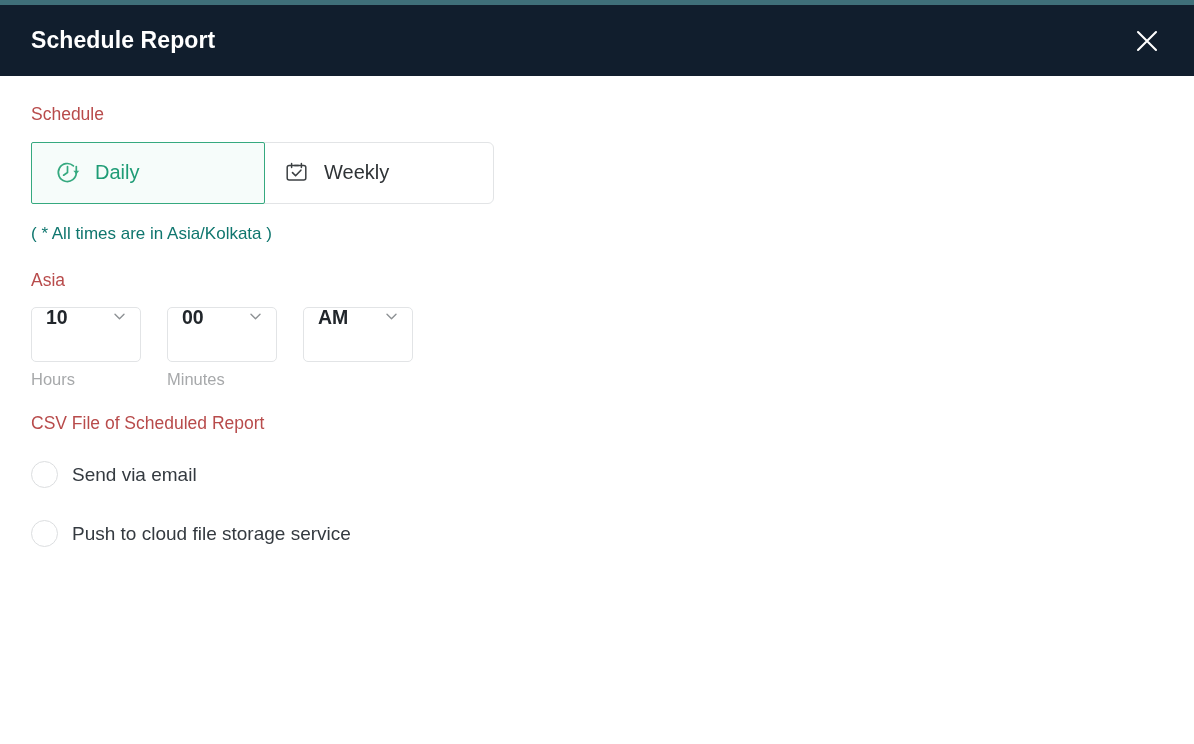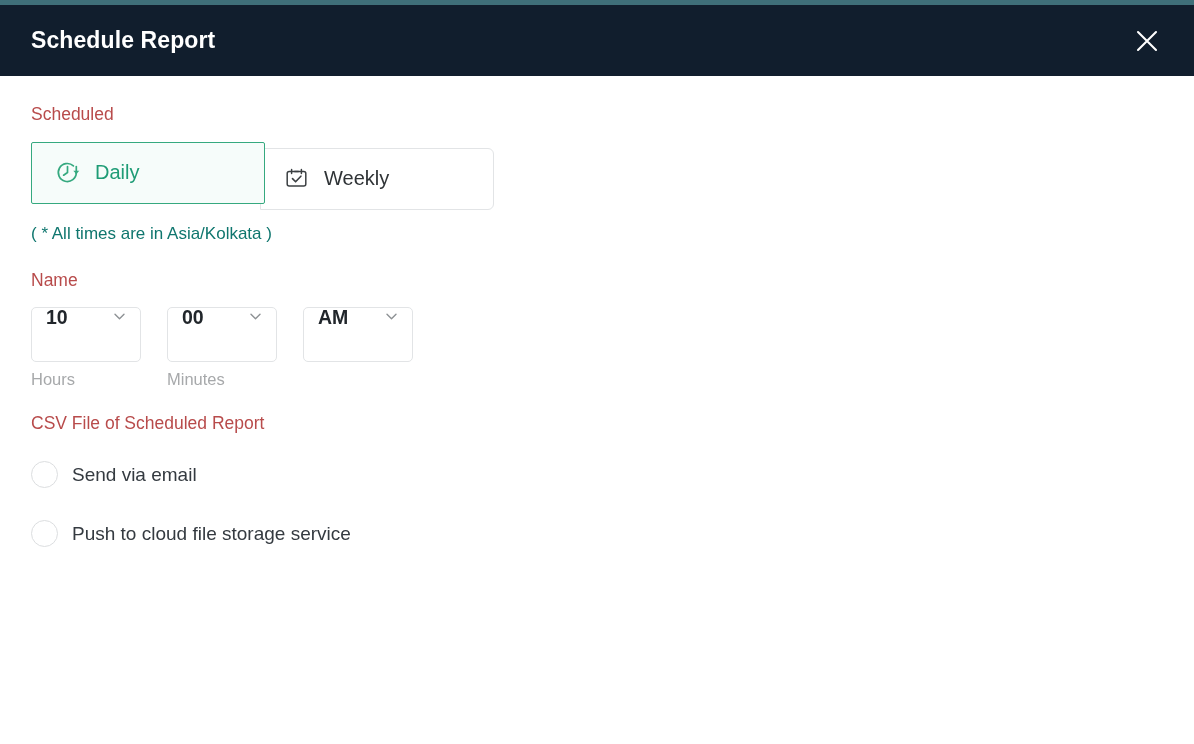--- a/index.html
+++ b/index.html
@@ -126,21 +126,20 @@
     color: #1f9c76;
     position: relative;
     z-index: 2;
     align-items: center;
   }
   .seg-btn.seg-weekly {
     width: 234px;
     margin-left: -5px;
     border-radius: 0 6px 6px 0;
     border-left: 1px solid #e2e4e6;
-    margin-top: 6px;
   }
   .seg-icon { display: flex; align-items: center; justify-content: center; }
   .seg-icon svg { display: block; }
 
   .timezone-note {
     margin-top: 21px;
     font-size: 17px;
     color: #0f766e;
     line-height: 1;
   }
@@ -219,21 +218,21 @@
           <path d="M4 4 L22 22 M22 4 L4 22" stroke="#ffffff" stroke-width="2.1" stroke-linecap="round"></path>
         </svg>
       </span>
     </button>
   </div>
 
   <div class="modal-body">
 
 
     <div class="frequency-block">
-      <div class="field-label">Scheduled</div>
+      <div class="field-label">Schedule</div>
 
       <div class="segmented">
 
         <div class="seg-btn seg-daily">
           <span class="seg-icon">
             <svg width="27" height="27" viewBox="0 0 27 27" fill="none">
               <path d="M22.3 13.5 A9 9 0 1 1 19.4 6.9" stroke="#35a97f" stroke-width="1.7" stroke-linecap="round"></path>
               <path d="M13.5 7.6 L13.5 13.5 L9.6 16.2" stroke="#35a97f" stroke-width="1.7" stroke-linecap="round" stroke-linejoin="round"></path>
               <path d="M22.3 7.5 L22.3 14.2" stroke="#35a97f" stroke-width="1.7" stroke-linecap="round"></path>
               <path d="M19.3 11.7 L22.3 15.1 L25.3 11.7 Z" fill="#35a97f"></path>
@@ -252,21 +251,21 @@
           </span>
           <span>Weekly</span>
         </div>
 
       </div>
 
       <div class="timezone-note">( * All times are in Asia/Kolkata )</div>
     </div>
 
     <div class="time-block">
-      <div class="field-label">Name</div>
+      <div class="field-label">Asia</div>
 
       <div class="time-row">
 
         <div class="time-col">
           <div class="select-box">
             <span class="select-value">10</span>
             <span class="chev">
               <svg width="17" height="17" viewBox="0 0 17 17" fill="none">
                 <path d="M4 6.3 L8.5 10.8 L13 6.3" stroke="#8d9194" stroke-width="1.4" stroke-linecap="round" stroke-linejoin="round"></path>
               </svg>

